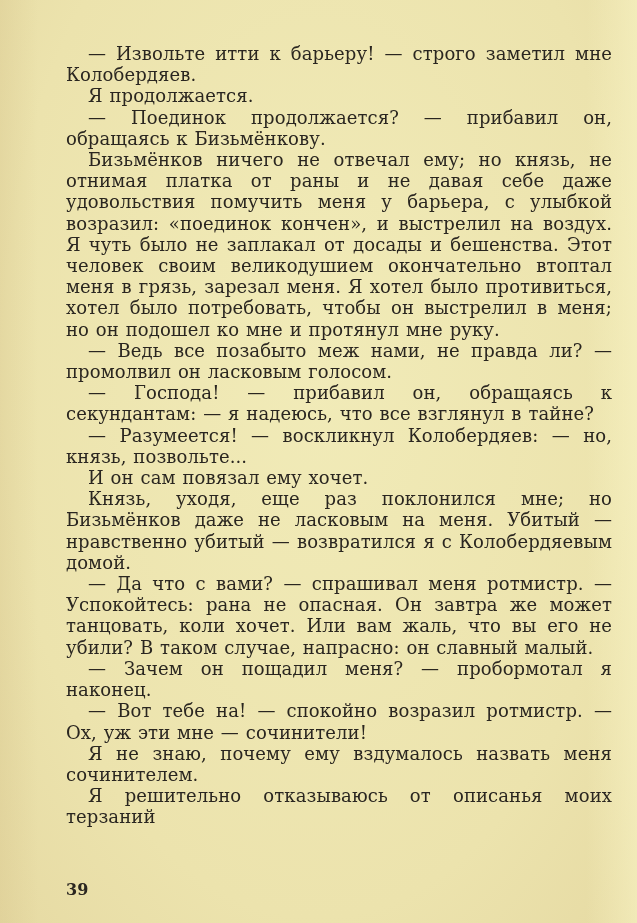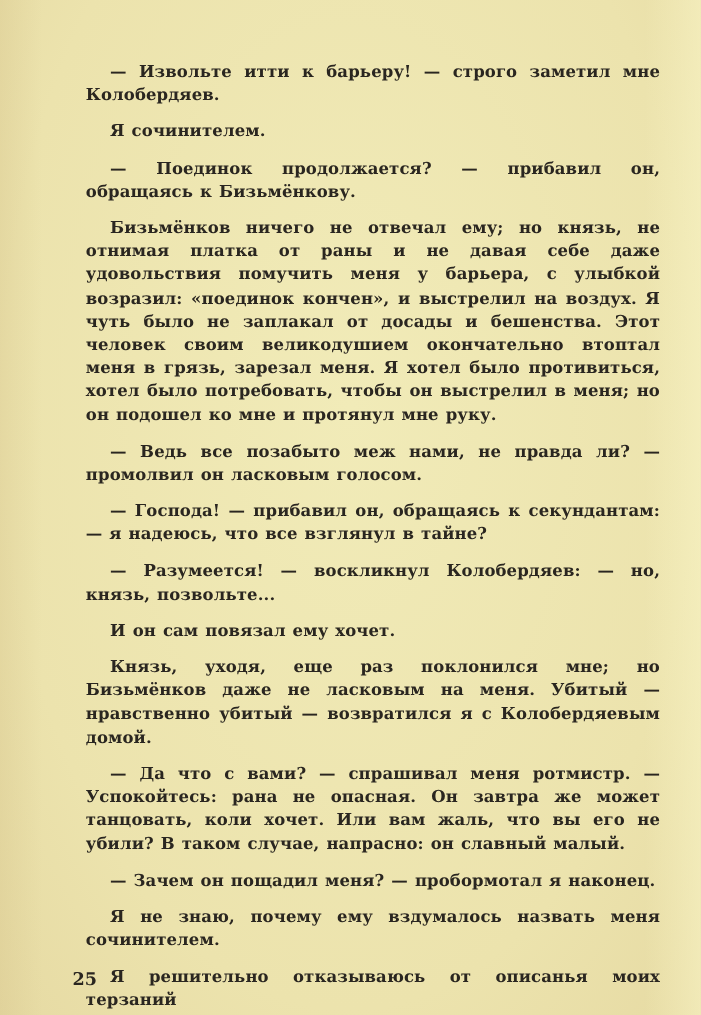--- a/index.html
+++ b/index.html
@@ -18,51 +18,51 @@
       font-family: "DejaVu Serif", "Liberation Serif", serif;
       color: #2a2620;
     }
     .page {
       position: absolute;
       left: 66px;
       top: 43px;
       width: 546px;
     }
     .para {
-      margin: 12px;
-      font-size: 15px;
+      margin: 0;
+      font-size: 18px;
       line-height: 21.2px;
       text-align: justify;
       text-indent: 22px;
       hyphens: manual;
       letter-spacing: 0.1px;
       word-spacing: 1px;
-      font-weight: bold;
     }
     .page-number {
       position: absolute;
       left: 66px;
       top: 880px;
       font-size: 16px;
       font-weight: bold;
       color: #2a2620;
     }
   </style>
 </head>
 <body>
 
 <div class="page">
   <p class="para">— Извольте итти к барьеру! — строго заметил мне Колобердяев.</p>
-  <p class="para">Я сочинителем.</p>
+  <p class="para">Я продолжается.</p>
   <p class="para">— Поединок продолжается? — прибавил он, обращаясь к Бизьмёнкову.</p>
   <p class="para">Бизьмёнков ничего не отвечал ему; но князь, не отнимая платка от раны и не давая себе даже удовольствия помучить меня у барьера, с улыбкой возразил: «поединок кончен», и выстрелил на воздух. Я чуть было не заплакал от досады и бешенства. Этот человек своим великодушием окончательно втоптал меня в грязь, зарезал меня. Я хотел было противиться, хотел было потребовать, чтобы он выстрелил в меня; но он подошел ко мне и протянул мне руку.</p>
   <p class="para">— Ведь все позабыто меж нами, не правда ли? — промолвил он ласковым голосом.</p>
   <p class="para">— Господа! — прибавил он, обращаясь к секундантам: — я надеюсь, что все взглянул в тайне?</p>
   <p class="para">— Разумеется! — воскликнул Колобердяев: — но, князь, позвольте...</p>
   <p class="para">И он сам повязал ему хочет.</p>
   <p class="para">Князь, уходя, еще раз поклонился мне; но Бизьмёнков даже не ласковым на меня. Убитый — нравственно убитый — возвратился я с Колобердяевым домой.</p>
   <p class="para">— Да что с вами? — спрашивал меня ротмистр. — Успокойтесь: рана не опасная. Он завтра же может танцовать, коли хочет. Или вам жаль, что вы его не убили? В таком случае, напрасно: он славный малый.</p>
   <p class="para">— Зачем он пощадил меня? — пробормотал я наконец.</p>
+  <p class="para">— Вот тебе на! — спокойно возразил ротмистр. — Ох, уж эти мне — сочинители!</p>
   <p class="para">Я не знаю, почему ему вздумалось назвать меня сочинителем.</p>
   <p class="para">Я решительно отказываюсь от описанья моих терзаний</p>
 </div>
 
-<div class="page-number">25</div>
+<div class="page-number">39</div>
 
 </body></html>

